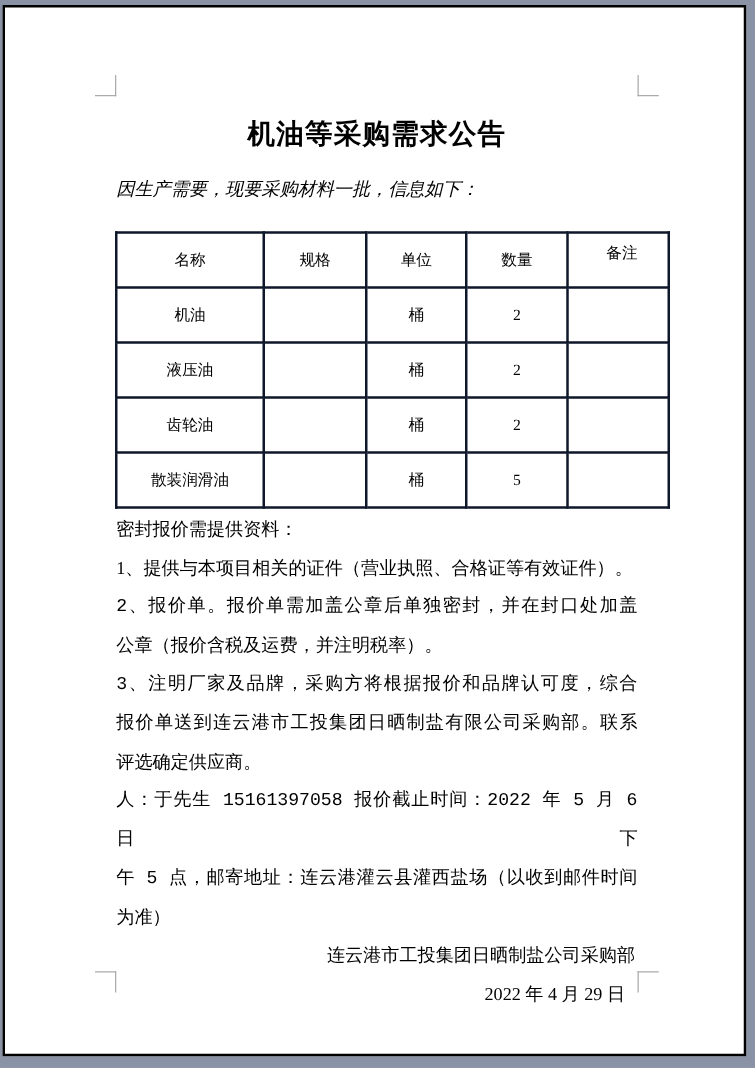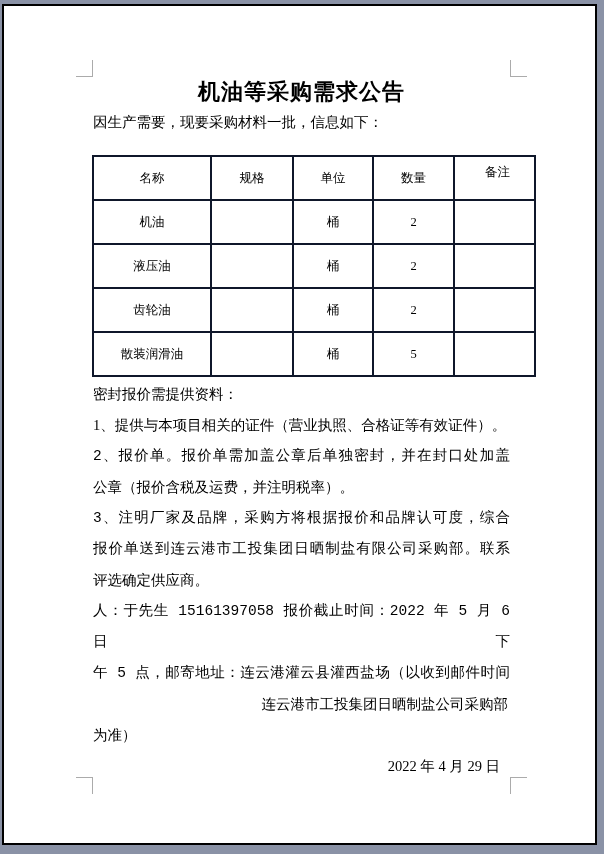--- a/index.html
+++ b/index.html
@@ -33,33 +33,34 @@
   .crop.br { left: 506px; top: 771px; border-left: 1px solid var(--crop, #ababab);  border-top: 1px solid var(--crop, #ababab); }
 
   .content {
     position: absolute;
     left: 89px;
     top: 71px;
     width: 417px;
   }
 
   .title {
-    margin: 0;
+    margin: 15px;
     font-size: 22px;
     font-weight: bold;
     line-height: 30px;
     text-align: center;
     letter-spacing: 1px;
   }
 
   .intro {
     margin-top: 0;
     font-size: 15px;
     line-height: 31px;
     white-space: nowrap;
+    font-style: italic;
   }
 
   table.req {
     margin-top: 17px;
     margin-left: -1px;
     border-collapse: collapse;
     table-layout: fixed;
     width: 442px;
     font-size: 12.5px;
   }
@@ -154,20 +155,20 @@
       <div class="lines">
         <div class="line">密封报价需提供资料：</div>
         <div class="line">1、提供与本项目相关的证件（营业执照、合格证等有效证件）。</div>
         <div class="line jl">2、报价单。报价单需加盖公章后单独密封，并在封口处加盖</div>
         <div class="line">公章（报价含税及运费，并注明税率）。</div>
         <div class="line jl">3、注明厂家及品牌，采购方将根据报价和品牌认可度，综合</div>
         <div class="line jl">报价单送到连云港市工投集团日晒制盐有限公司采购部。联系</div>
         <div class="line">评选确定供应商。</div>
         <div class="line jl">人：于先生 15161397058 报价截止时间：2022 年 5 月 6 日下</div>
         <div class="line jl">午 5 点，邮寄地址：连云港灌云县灌西盐场（以收到邮件时间</div>
+        <div class="line">为准）</div>
         <div class="line alt-right">连云港市工投集团日晒制盐公司采购部</div>
-        <div class="line">为准）</div>
         <div class="line alt-right-date">2022 年 4 月 29 日</div>
       </div>
 
     </div>
   </div>
 </div>
 
 </body></html>

